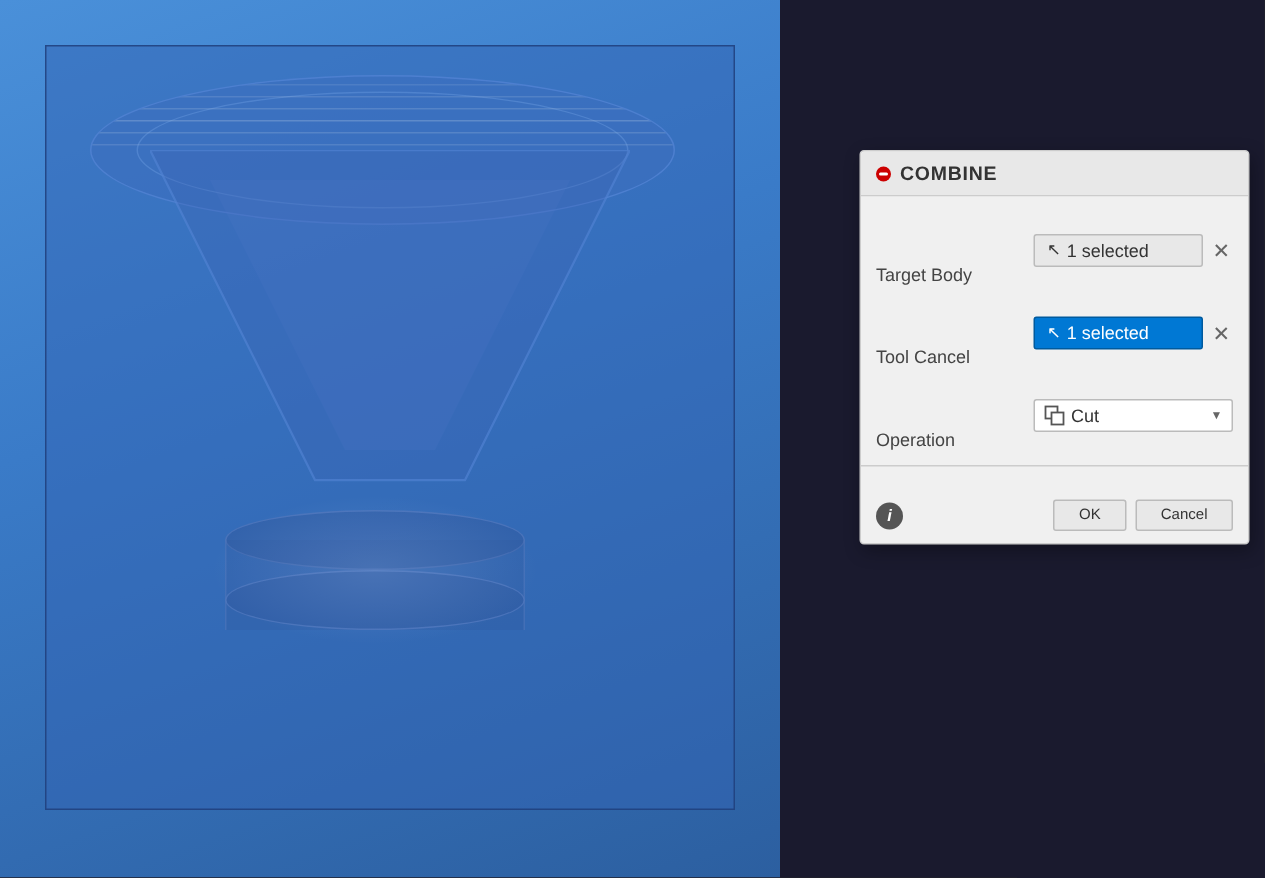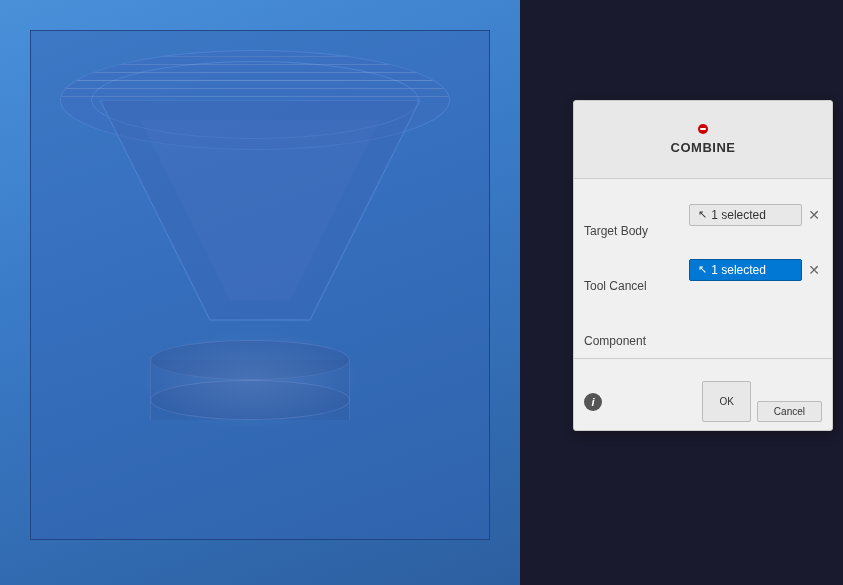--- a/index.html
+++ b/index.html
@@ -155,26 +155,25 @@
       width: 260px;
       background: #f0f0f0;
       border: 1px solid #ccc;
       border-radius: 3px;
       box-shadow: 2px 4px 12px rgba(0,0,0,0.3);
     }
 
     .dialog-header {
       background: #e8e8e8;
       border-bottom: 1px solid #ccc;
-      padding: 23px 10px;
+      padding: 7px 10px;
       display: flex;
       align-items: center;
       gap: 6px;
       border-radius: 3px 3px 0 0;
-      flex-direction: column;
     }
 
     .dialog-header-icon {
       width: 10px;
       height: 10px;
       background: #c00;
       border-radius: 50%;
       display: flex;
       align-items: center;
       justify-content: center;
@@ -342,21 +341,20 @@
     }
 
     .btn-ok {
       background: #e8e8e8;
       color: #333;
     }
 
     .btn-cancel {
       background: #e8e8e8;
       color: #333;
-      margin-top: 20px;
     }
   </style>
 </head>
 <body>
 
 <div class="main-container">
 
   <div class="viewport">
     <div class="bg-rect"></div>
 
@@ -408,21 +406,34 @@
         <div class="dialog-row-value">
           <button class="selected-btn selected-btn-active">
             <span class="cursor-icon">↖</span>
             <span>1 selected</span>
           </button>
           <button class="clear-btn">✕</button>
         </div>
       </div>
 
       <div class="dialog-row">
-        <span class="dialog-row-label">Component</span>
+        <span class="dialog-row-label">Operation</span>
+        <div class="dialog-row-value">
+          <div class="operation-select">
+            <div class="operation-icon">
+
+              <svg width="14" height="14" viewBox="0 0 14 14">
+                <rect x="1" y="1" width="8" height="8" fill="none" stroke="#555" stroke-width="1.2"></rect>
+                <rect x="5" y="5" width="8" height="8" fill="white" stroke="#555" stroke-width="1.2"></rect>
+              </svg>
+            </div>
+            <span class="operation-label">Cut</span>
+            <span class="dropdown-arrow">▼</span>
+          </div>
+        </div>
       </div>
 
 
 
       <div class="dialog-divider"></div>
 
     </div>
 
     <div class="dialog-footer">
       <button class="info-btn">

